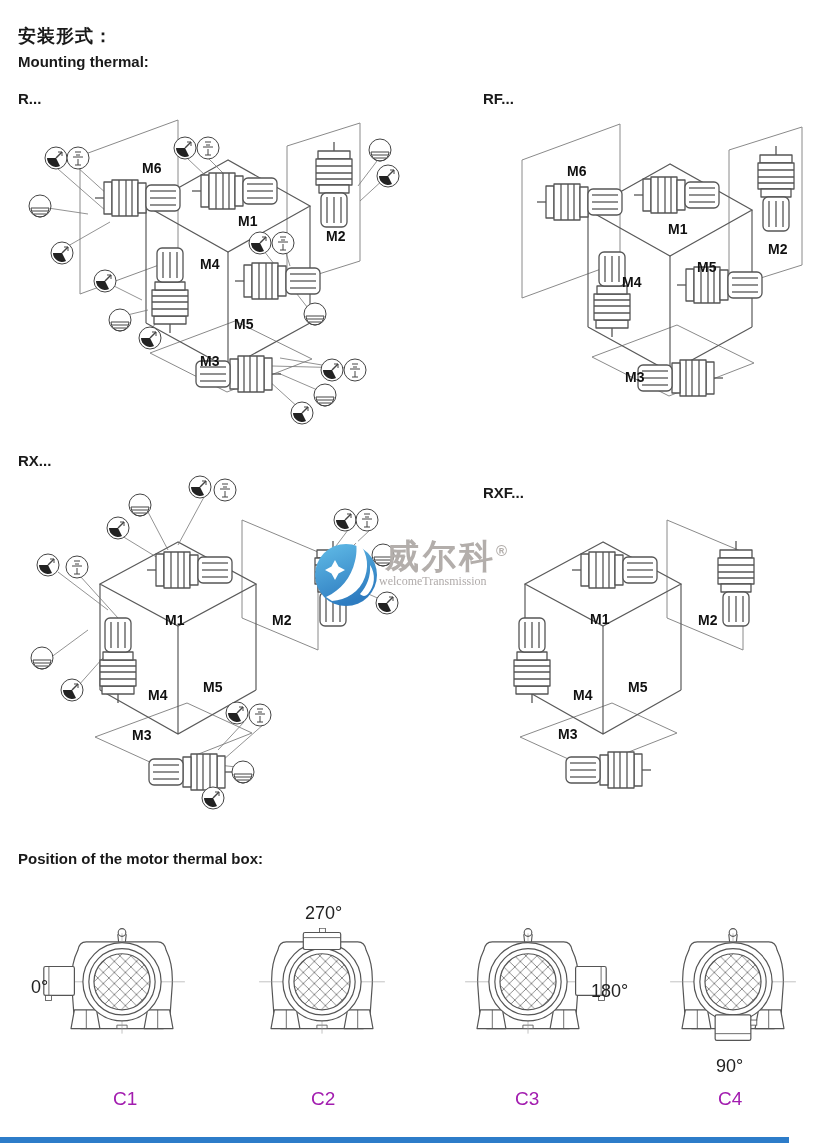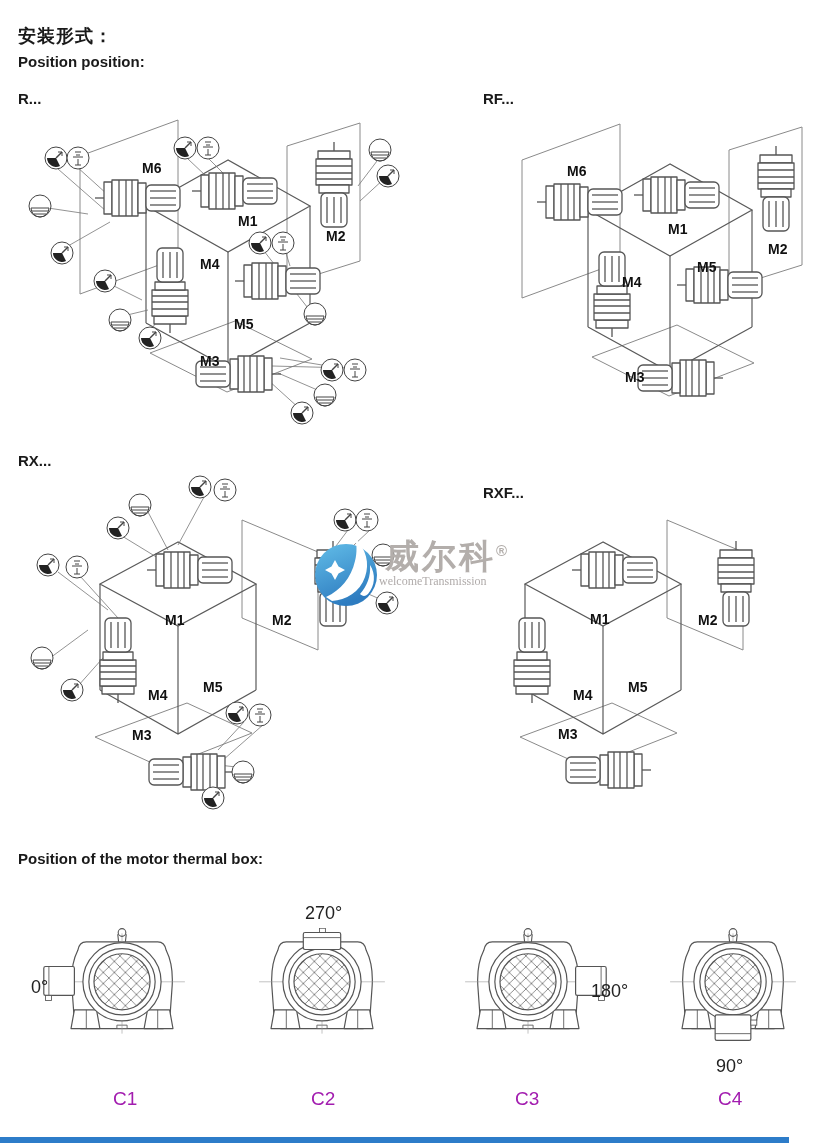--- a/index.html
+++ b/index.html
@@ -81,21 +81,21 @@
       </g>
       <g id="eyebolt" fill="none" stroke="#555" stroke-width="1.3">
         <path d="M96,16 L95,7 M104,16 L105,7"></path>
         <circle cx="100" cy="5" r="4.5"></circle>
       </g>
     </defs>
   </svg>
 
   <div class="abs" style="left:18px;top:24px;">
     <div class="h-cn">安装形式：</div>
-    <div class="h-en">Position position:</div>
+    <div class="h-en">Mounting thermal:</div>
   </div>
 
   <div class="abs series-label" style="left:18px;top:90px;">R...</div>
   <div class="abs series-label" style="left:483px;top:90px;">RF...</div>
   <div class="abs series-label" style="left:18px;top:452px;">RX...</div>
   <div class="abs series-label" style="left:483px;top:452px;margin-top:32px;">RXF...</div>
 
   <svg class="abs" style="left:28px;top:116px;" width="420" height="334" viewBox="0 0 420 334">
     <g fill="none" stroke="#8a8a8a" stroke-width="1">
       <polygon points="52,40 150,4 150,142 52,178"></polygon>

